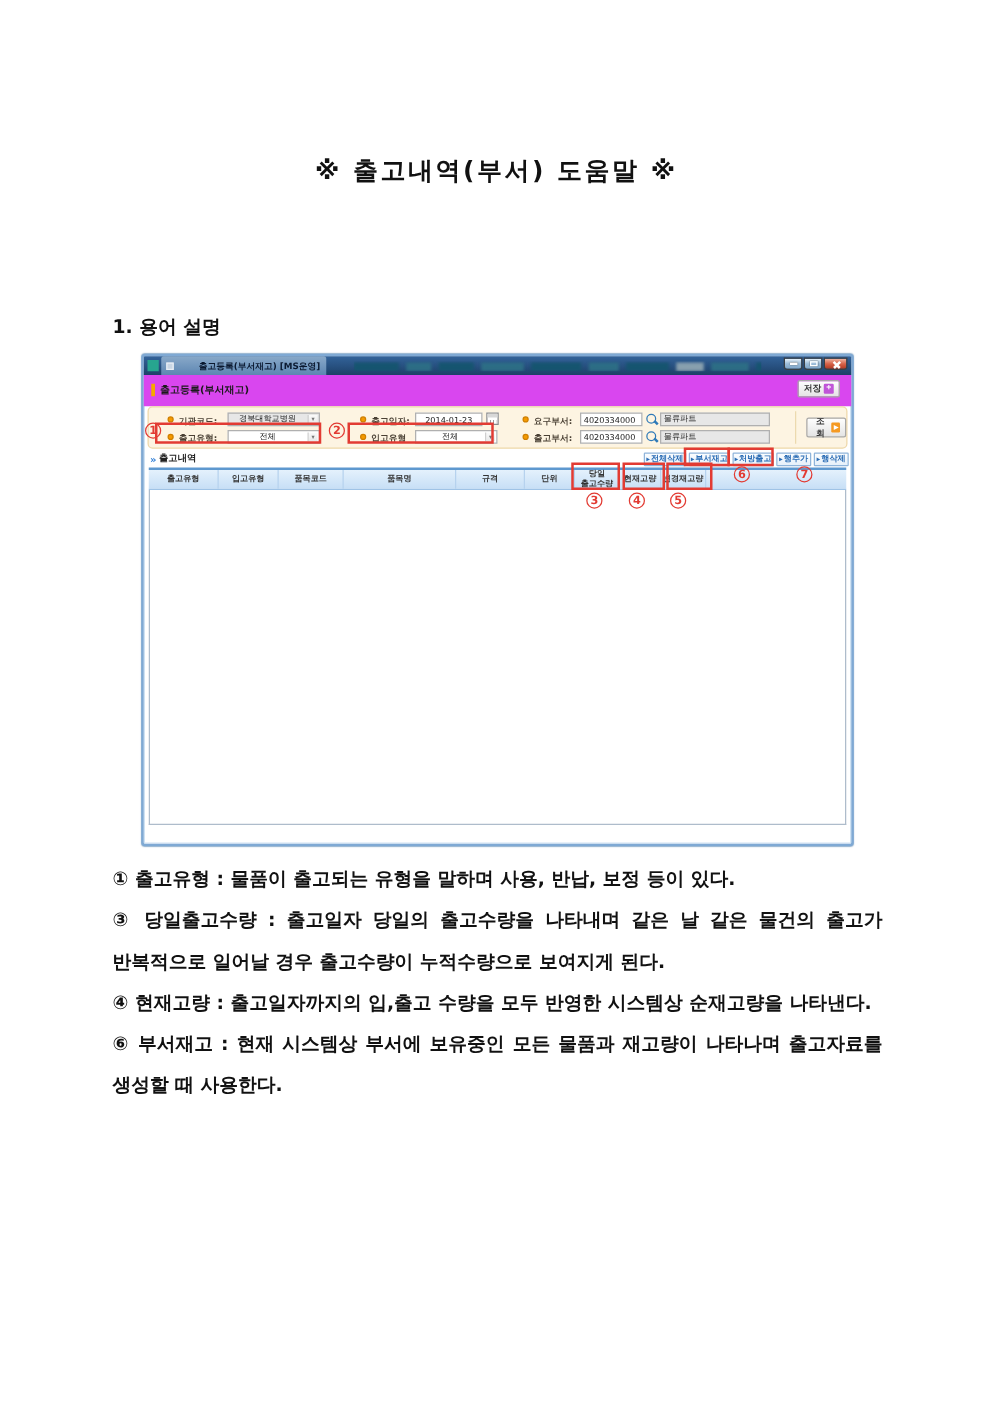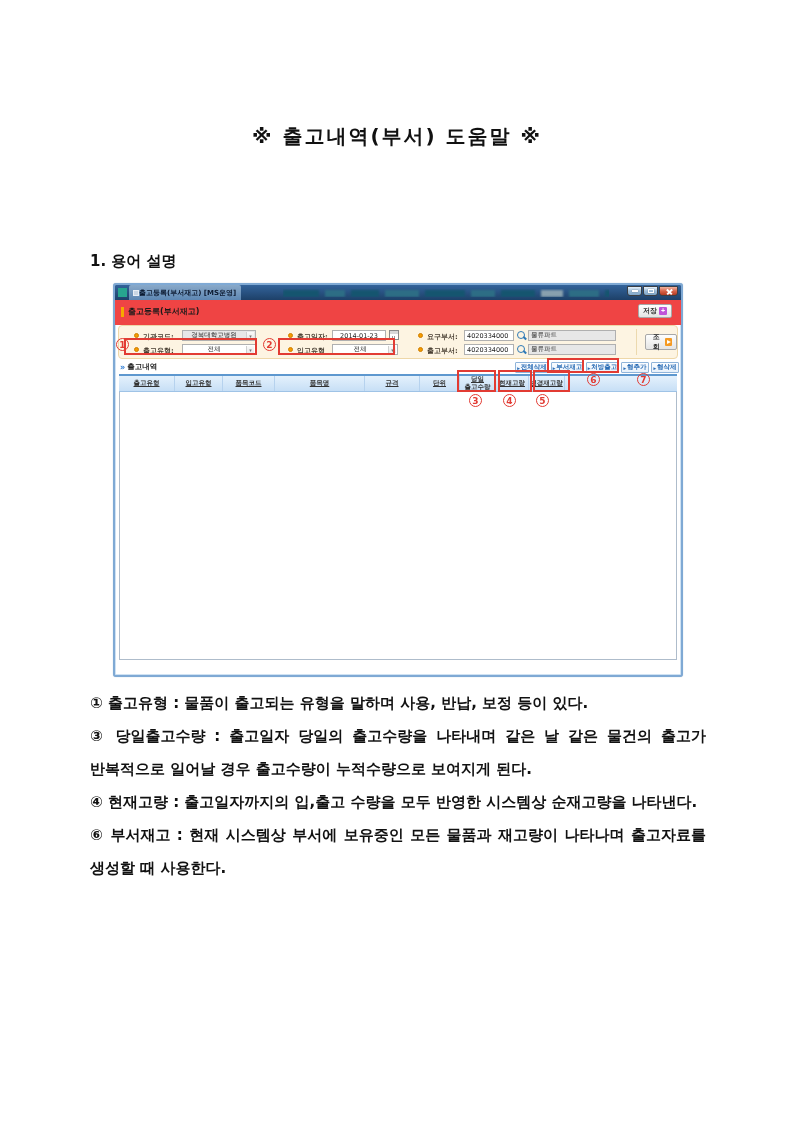--- a/index.html
+++ b/index.html
@@ -22,41 +22,41 @@
   .app { position:absolute; left:113px; top:283px; width:570px; height:394px; }
   .win { position:absolute; inset:0; background:#fff; border:2px solid #7fa9d4; border-radius:3px;
     box-shadow: inset 0 0 0 1px #cfe2f3, 0 0 1px #9bb6ce; overflow:visible; }
 
   
   .titlebar { position:absolute; left:0; top:0; right:0; height:15px;
     background:linear-gradient(180deg,#33639a 0%,#27507f 55%,#1d4068 100%);
     border-radius:1px 1px 0 0; }
   .logo { position:absolute; left:3px; top:3px; width:9px; height:9px; background:#27a58f; }
   .titletab { position:absolute; left:14px; top:0; height:15px; padding:0 5px 0 4px;
-    background:linear-gradient(180deg,#89a9c9,#5d86b2); display:flex; align-items:center; gap:0;
+    background:linear-gradient(180deg,#89a9c9,#5d86b2); display:flex; align-items:center; gap:20px;
     border-radius:2px 2px 0 0; }
   .titletab .tab-label { font-size:7px; color:#0b1930; font-weight:600; white-space:nowrap; }
   .tab-ico { width:6px; height:6px; border:1px solid #e8eef5; background:#c9d6e4; }
   .menublur { position:absolute; left:168px; top:4px; right:72px; height:8px;
     display:flex; align-items:center; gap:6px; overflow:hidden; }
   .mb { height:7px; background:#14566e; filter:blur(1.3px); opacity:.9; flex:none; }
   .mb.alt { background:#2e7186; }
   .mb.lite { background:#93a9b4; }
   .winbtns { position:absolute; right:3px; top:1px; display:flex; gap:1px; }
   .wb { height:10px; border:1px solid #3a3f44; border-radius:0 0 3px 3px;
     display:flex; align-items:center; justify-content:center; position:relative; }
   .wb.min,.wb.max { width:15px; background:linear-gradient(180deg,#e7f2fb,#9dbdd9 50%,#7ea6c9); }
   .wb.close { width:19px; background:linear-gradient(180deg,#f0b5a2,#d8644a 50%,#b33a22); }
   .wb .dash { width:6px; height:2px; background:#fff; box-shadow:0 0 1px #333; }
   .wb .sq { width:6px; height:4px; border:1px solid #fff; box-shadow:0 0 1px #333; }
   .wb .x1,.wb .x2 { position:absolute; left:6px; top:4px; width:7px; height:1.5px; background:#fff; }
   .wb .x1 { transform:rotate(45deg); } .wb .x2 { transform:rotate(-45deg); }
 
   
-  .pagehead { position:absolute; left:0; top:15px; right:0; height:25px; background:#ef4444; }
+  .pagehead { position:absolute; left:0; top:15px; right:0; height:25px; background:#d946ef; }
   .obar { position:absolute; left:6px; top:7px; width:3px; height:10px; background:#f6a800; }
   .ptitle { position:absolute; left:13px; top:6px; font-size:8px; font-weight:700; color:#1a1a1a; }
   .btn { display:inline-flex; align-items:center; justify-content:center; gap:2px;
     border:1px solid #a8a8a8; border-radius:2px; background:linear-gradient(180deg,#fefefe,#e4e4e4);
     font-size:7px; font-weight:700; color:#333; }
   .btn.save { position:absolute; right:9px; top:4px; height:14px; padding:0 4px; }
   .plusico { width:8px; height:8px; background:#c055d8; border-radius:1px; color:#fff;
     font-size:7px; line-height:8px; text-align:center; font-weight:700; }
 
   
@@ -95,21 +95,21 @@
   .gbtn { position:absolute; top:77px; height:11px; display:flex; align-items:center;
     justify-content:center; gap:1px; font-size:6.5px; font-weight:600; color:#2a6cb5;
     background:linear-gradient(180deg,#fbfdff,#e6f0fa); border:1px solid #8fb4da; border-radius:1px; }
   .gbtn .arr { font-size:5px; color:#2a6cb5; }
 
   .thead { position:absolute; left:4px; right:4px; top:89px; height:18px; display:flex;
     background:linear-gradient(180deg,#e4f1fc,#c7dff6); border-top:2px solid #5e98cf;
     border-bottom:1px solid #9fc3e6; }
   .th { display:flex; align-items:center; justify-content:center; border-right:1px solid #b6d2ee;
     font-size:6.5px; font-weight:700; color:#333; text-align:center;
-    white-space:pre-line; line-height:1.15; flex:none;text-decoration:underline; }
+    white-space:pre-line; line-height:1.15; flex:none; }
   .th.fill { flex:1; border-right:none; }
   .tbody { position:absolute; left:4px; right:4px; top:107px; height:268px; background:#fff;
     border:1px solid #aebccb; border-top:none; }
 
   
   .redbox { position:absolute; border:2px solid #e23b33; z-index:5; }
   .callout { position:absolute; width:13px; height:13px; border:1.5px solid #e23b33;
     border-radius:50%; color:#e23b33; font-size:9px; font-weight:700; display:flex;
     align-items:center; justify-content:center; background:transparent; z-index:6; }
 </style>

